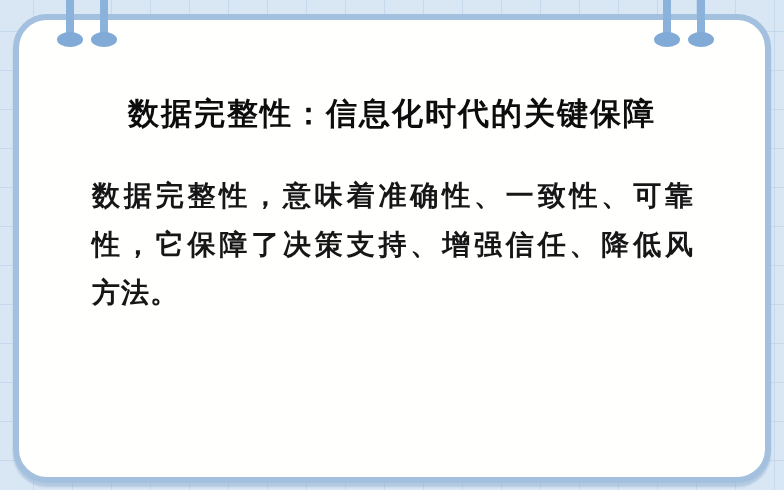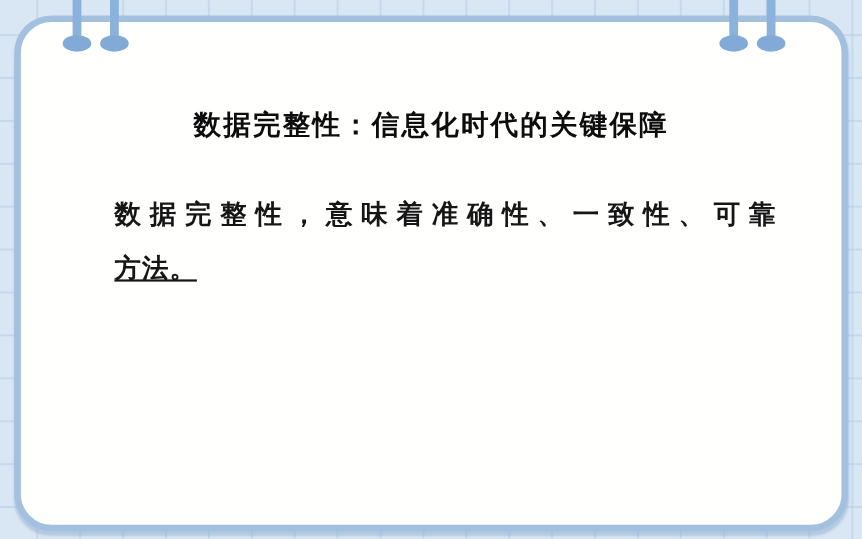--- a/index.html
+++ b/index.html
@@ -35,48 +35,46 @@
     border-radius: 34px;
     box-shadow: 0 4px 2px rgba(133, 167, 206, 0.45);
   }
   .card-title {
     position: absolute;
     left: 0;
     right: 0;
     top: 74px;
     margin: 0;
     text-align: center;
-    font-size: 25px;
+    font-size: 31px;
     line-height: 40px;
     font-weight: bold;
     letter-spacing: 2px;
     color: #0d0d0d;
     white-space: nowrap;
   }
   .card-body {
     position: absolute;
     left: 73px;
     top: 152px;
     width: 602px;
-    font-size: 24px;
+    font-size: 28px;
     font-weight: bold;
     color: #161616;
     line-height: 48.5px;
     letter-spacing: 1px;
-    margin-left: 12px;
   }
   .body-line {
     width: 602px;
     text-align: justify;
     text-align-last: justify;
     white-space: nowrap;
   }
   .body-line:last-child {
     text-align-last: left;
-    text-decoration: underline;
   }
   .pin {
     position: absolute;
     top: 0;
     width: 26px;
     height: 48px;
     z-index: 5;
   }
   .pin .stem {
     position: absolute;
@@ -104,20 +102,21 @@
 </head>
 <body>
 
 <div class="stage">
 
   <div class="card">
     <h1 class="card-title">数据完整性：信息化时代的关键保障</h1>
 
     <div class="card-body">
       <div class="body-line">数据完整性，意味着准确性、一致性、可靠</div>
+      <div class="body-line">性，它保障了决策支持、增强信任、降低风</div>
       <div class="body-line">方法。</div>
     </div>
   </div>
 
   <div class="pin pin-1">
     <div class="stem"></div>
     <div class="head"></div>
   </div>
   <div class="pin pin-2">
     <div class="stem"></div>

